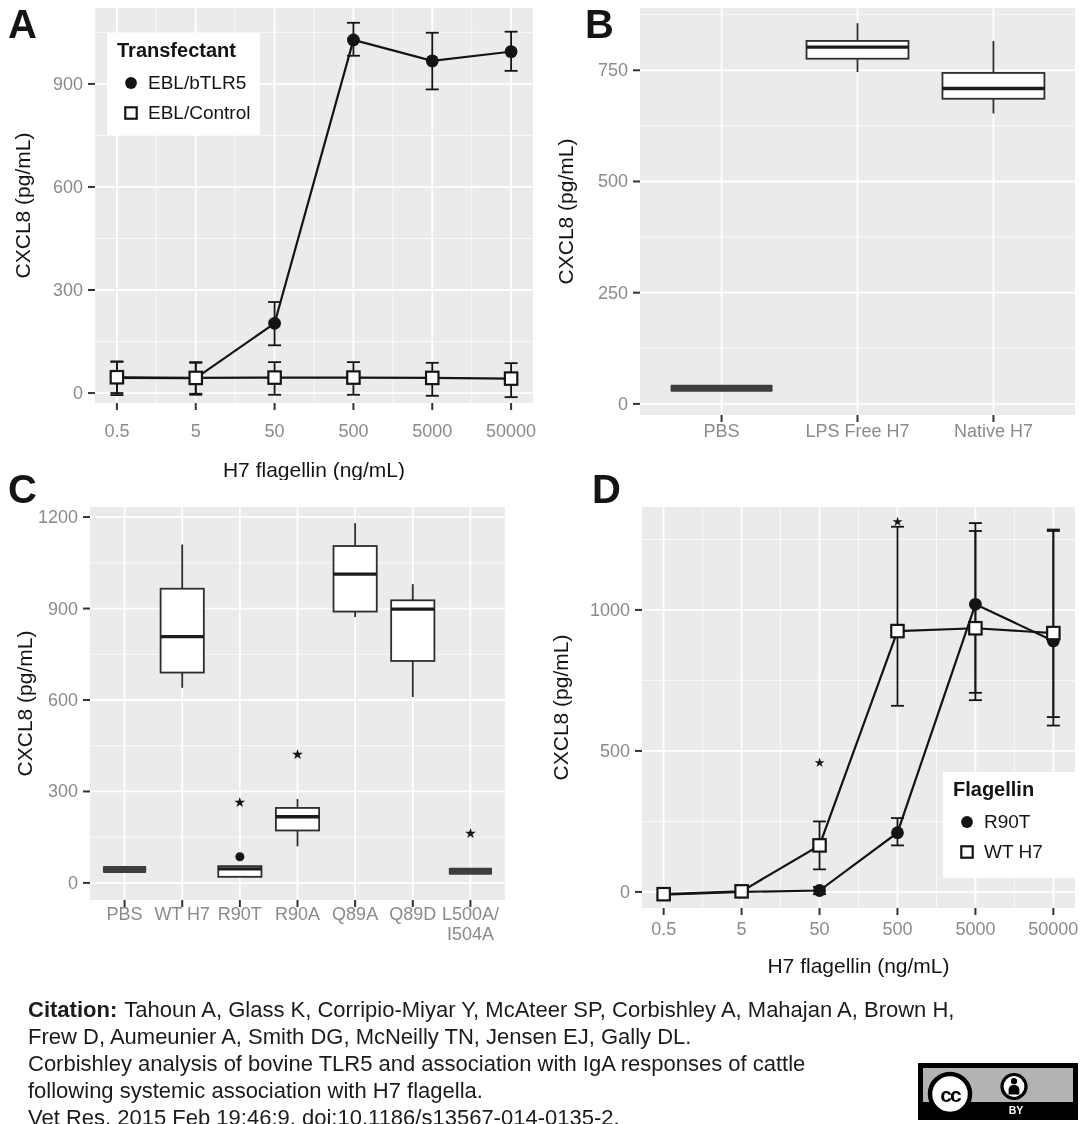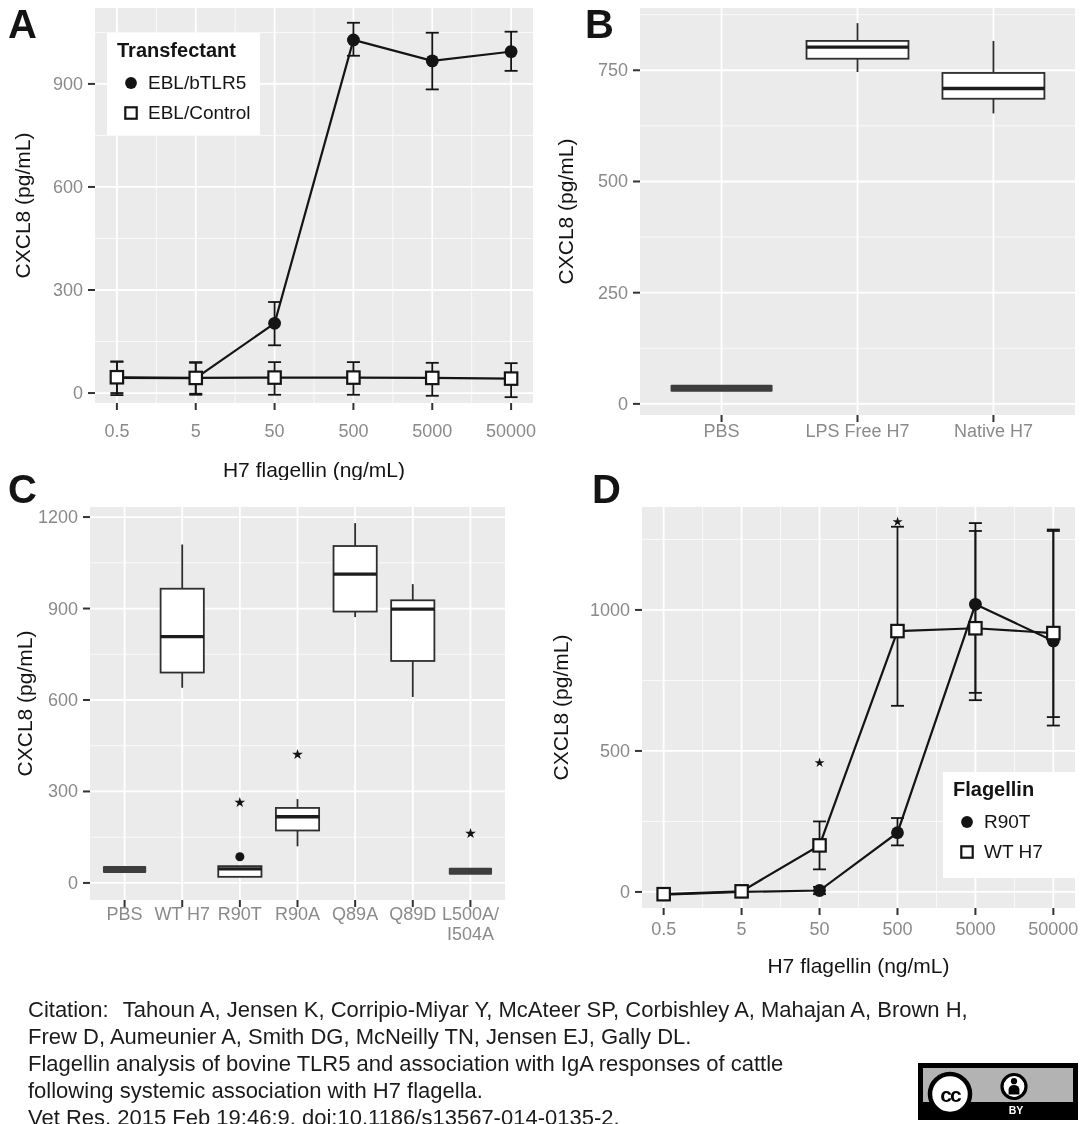--- a/index.html
+++ b/index.html
@@ -7,21 +7,21 @@
          font-family:"Liberation Sans","DejaVu Sans",sans-serif;}
   .panel{position:absolute;}
   #panel-A{left:0;top:0;}
   #panel-B{left:540px;top:0;}
   #panel-C{left:0;top:470px;}
   #panel-D{left:540px;top:470px;}
   svg{display:block;}
   .citation{position:absolute;left:28px;top:996px;font-size:22px;line-height:27px;
             color:#1b1b1b;white-space:nowrap;}
   .citation p{margin:0;}
-  .citation b{font-weight:normal;margin-right:14px;}
+  .citation b{font-weight:bold;margin-right:7px;}
   .badge{position:absolute;left:918px;top:1063px;width:160px;height:57px;}
 </style>
 </head>
 <body>
 
 <div class="stage">
 
   <div class="panel" id="panel-A">
     <svg width="540" height="480" viewBox="0 0 540 480">
         <rect x="95" y="8" width="438" height="395" fill="#ebebeb"></rect>
@@ -335,23 +335,23 @@
         <text x="444" y="358" font-size="19" fill="#141414" text-anchor="start">R90T</text>
         <rect x="421.296" y="376.296" width="11.408000000000001" height="11.408000000000001" fill="#ffffff" stroke="#141414" stroke-width="2.2"></rect>
         <text x="444" y="388" font-size="19" fill="#141414" text-anchor="start">WT H7</text>
         <text x="28" y="237.5" font-size="21" fill="#141414" text-anchor="middle" transform="rotate(-90 28 237.5)">CXCL8 (pg/mL)</text>
         <text x="318.5" y="503" font-size="21" fill="#141414" text-anchor="middle">H7 flagellin (ng/mL)</text>
         <text x="52" y="33" font-size="40" fill="#141414" text-anchor="start" font-weight="bold">D</text>
       </svg>
   </div>
 
   <div class="citation">
-    <p><b>Citation:</b><span>Tahoun A, Jensen K, Corripio-Miyar Y, McAteer SP, Corbishley A, Mahajan A, Brown H,</span></p>
+    <p><b>Citation:</b><span>Tahoun A, Glass K, Corripio-Miyar Y, McAteer SP, Corbishley A, Mahajan A, Brown H,</span></p>
     <p>Frew D, Aumeunier A, Smith DG, McNeilly TN, Jensen EJ, Gally DL.</p>
-    <p>Flagellin analysis of bovine TLR5 and association with IgA responses of cattle</p>
+    <p>Corbishley analysis of bovine TLR5 and association with IgA responses of cattle</p>
     <p>following systemic association with H7 flagella.</p>
     <p>Vet Res. 2015 Feb 19;46:9. doi:10.1186/s13567-014-0135-2.</p>
   </div>
 
   <div class="badge">
     <svg width="160" height="57" viewBox="0 0 160 57">
       <rect x="2.5" y="2.5" width="155" height="52" fill="#b3b3b3" stroke="#000" stroke-width="5"></rect>
       <rect x="5" y="39" width="150" height="13.5" fill="#000"></rect>
       <g>
         <circle cx="32" cy="31" r="20" fill="#ffffff" stroke="#000" stroke-width="4.5"></circle>

